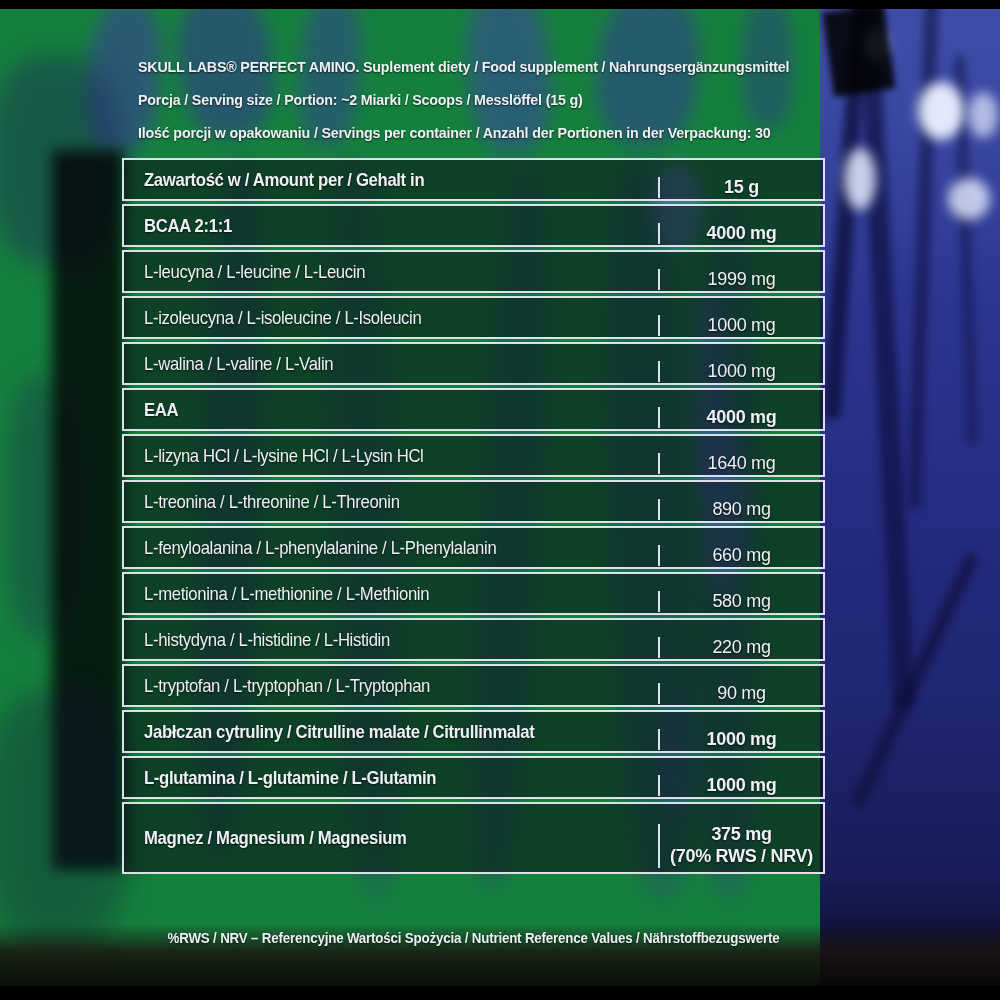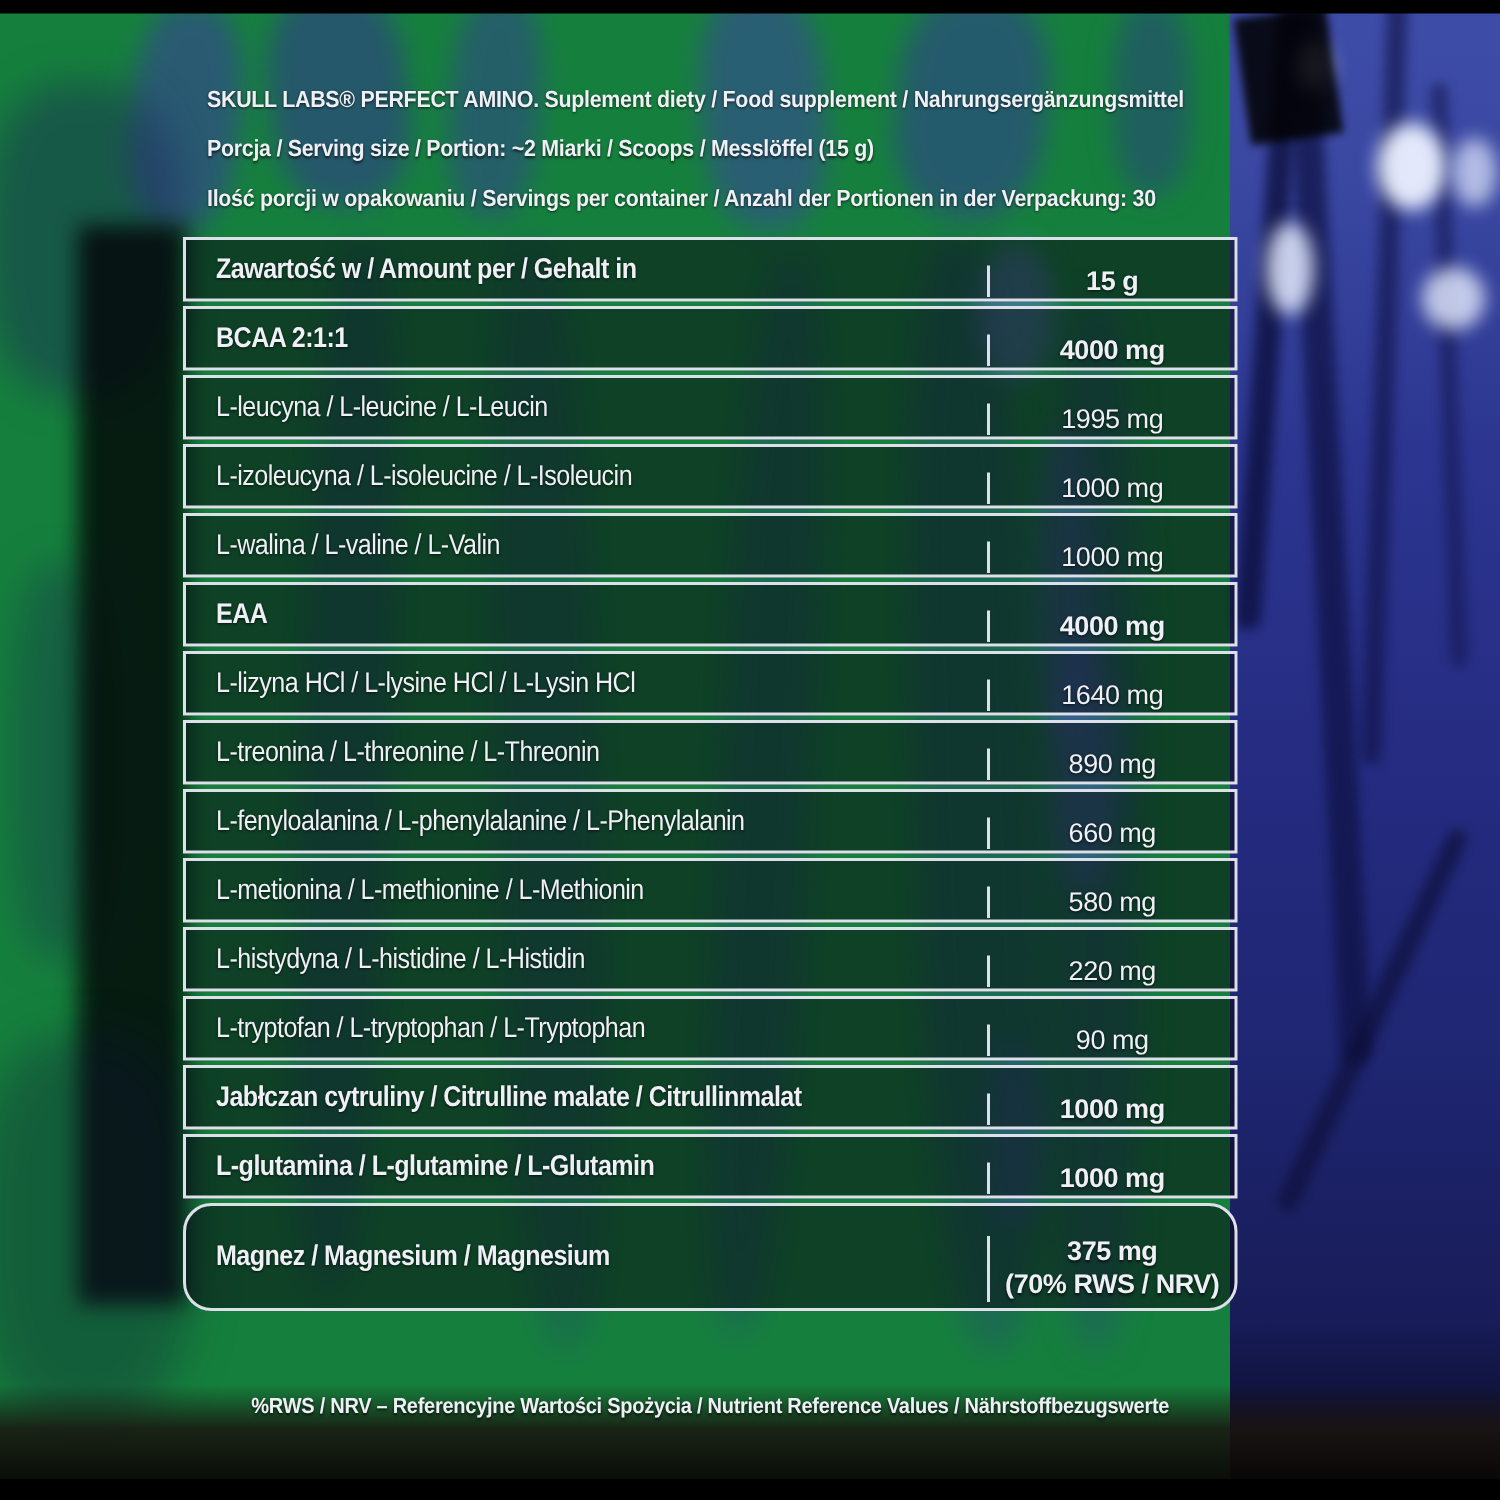--- a/index.html
+++ b/index.html
@@ -57,21 +57,21 @@
   
   .label-header{position:absolute;left:138px;top:50px;color:var(--text);
     font-weight:bold;font-size:15.5px;letter-spacing:-.2px;line-height:33px;
     transform:scaleX(.92);transform-origin:0 0;white-space:nowrap;
     text-shadow:0 1px 2px rgba(0,0,0,.7);}
 
   
   .amino-table{position:absolute;left:122px;top:158px;width:703px;box-sizing:border-box;}
   .row{display:flex;height:39px;border:2px solid var(--table-border);margin-bottom:3px;
     background:rgba(7,7,17,.52);align-items:center;box-sizing:content-box;}
-  .row.tall{height:68px;border-radius:19px;}
+  .row.tall{height:68px;}
   .cell-label{flex:1;display:flex;align-items:center;padding-left:20px;overflow:hidden;}
   .row.sub .cell-label{}
   .label-text{font-size:19px;color:var(--text);letter-spacing:-.4px;white-space:nowrap;
     transform:scaleX(.88);transform-origin:0 50%;text-shadow:0 1px 2px rgba(0,0,0,.7);}
   .row.header .label-text,.row.section .label-text{font-weight:bold;}
   .cell-value{width:163px;border-left:2px solid var(--table-border);display:flex;
     flex-direction:column;align-items:center;justify-content:center;
     font-size:18px;color:var(--text);letter-spacing:-.3px;line-height:1.2;
     text-shadow:0 1px 2px rgba(0,0,0,.7);margin-top:16px;}
   .row.header .cell-value,.row.section .cell-value{font-weight:bold;}
@@ -147,21 +147,21 @@
     <div class="cell-value">
       <span class="v1">4000 mg</span>
 
     </div>
   </div>
       <div class="row sub">
     <div class="cell-label">
       <span class="label-text">L-leucyna / L-leucine / L-Leucin</span>
     </div>
     <div class="cell-value">
-      <span class="v1">1995 mg</span>
+      <span class="v1">1999 mg</span>
 
     </div>
   </div>
       <div class="row sub">
     <div class="cell-label">
       <span class="label-text">L-izoleucyna / L-isoleucine / L-Isoleucin</span>
     </div>
     <div class="cell-value">
       <span class="v1">1000 mg</span>
 

